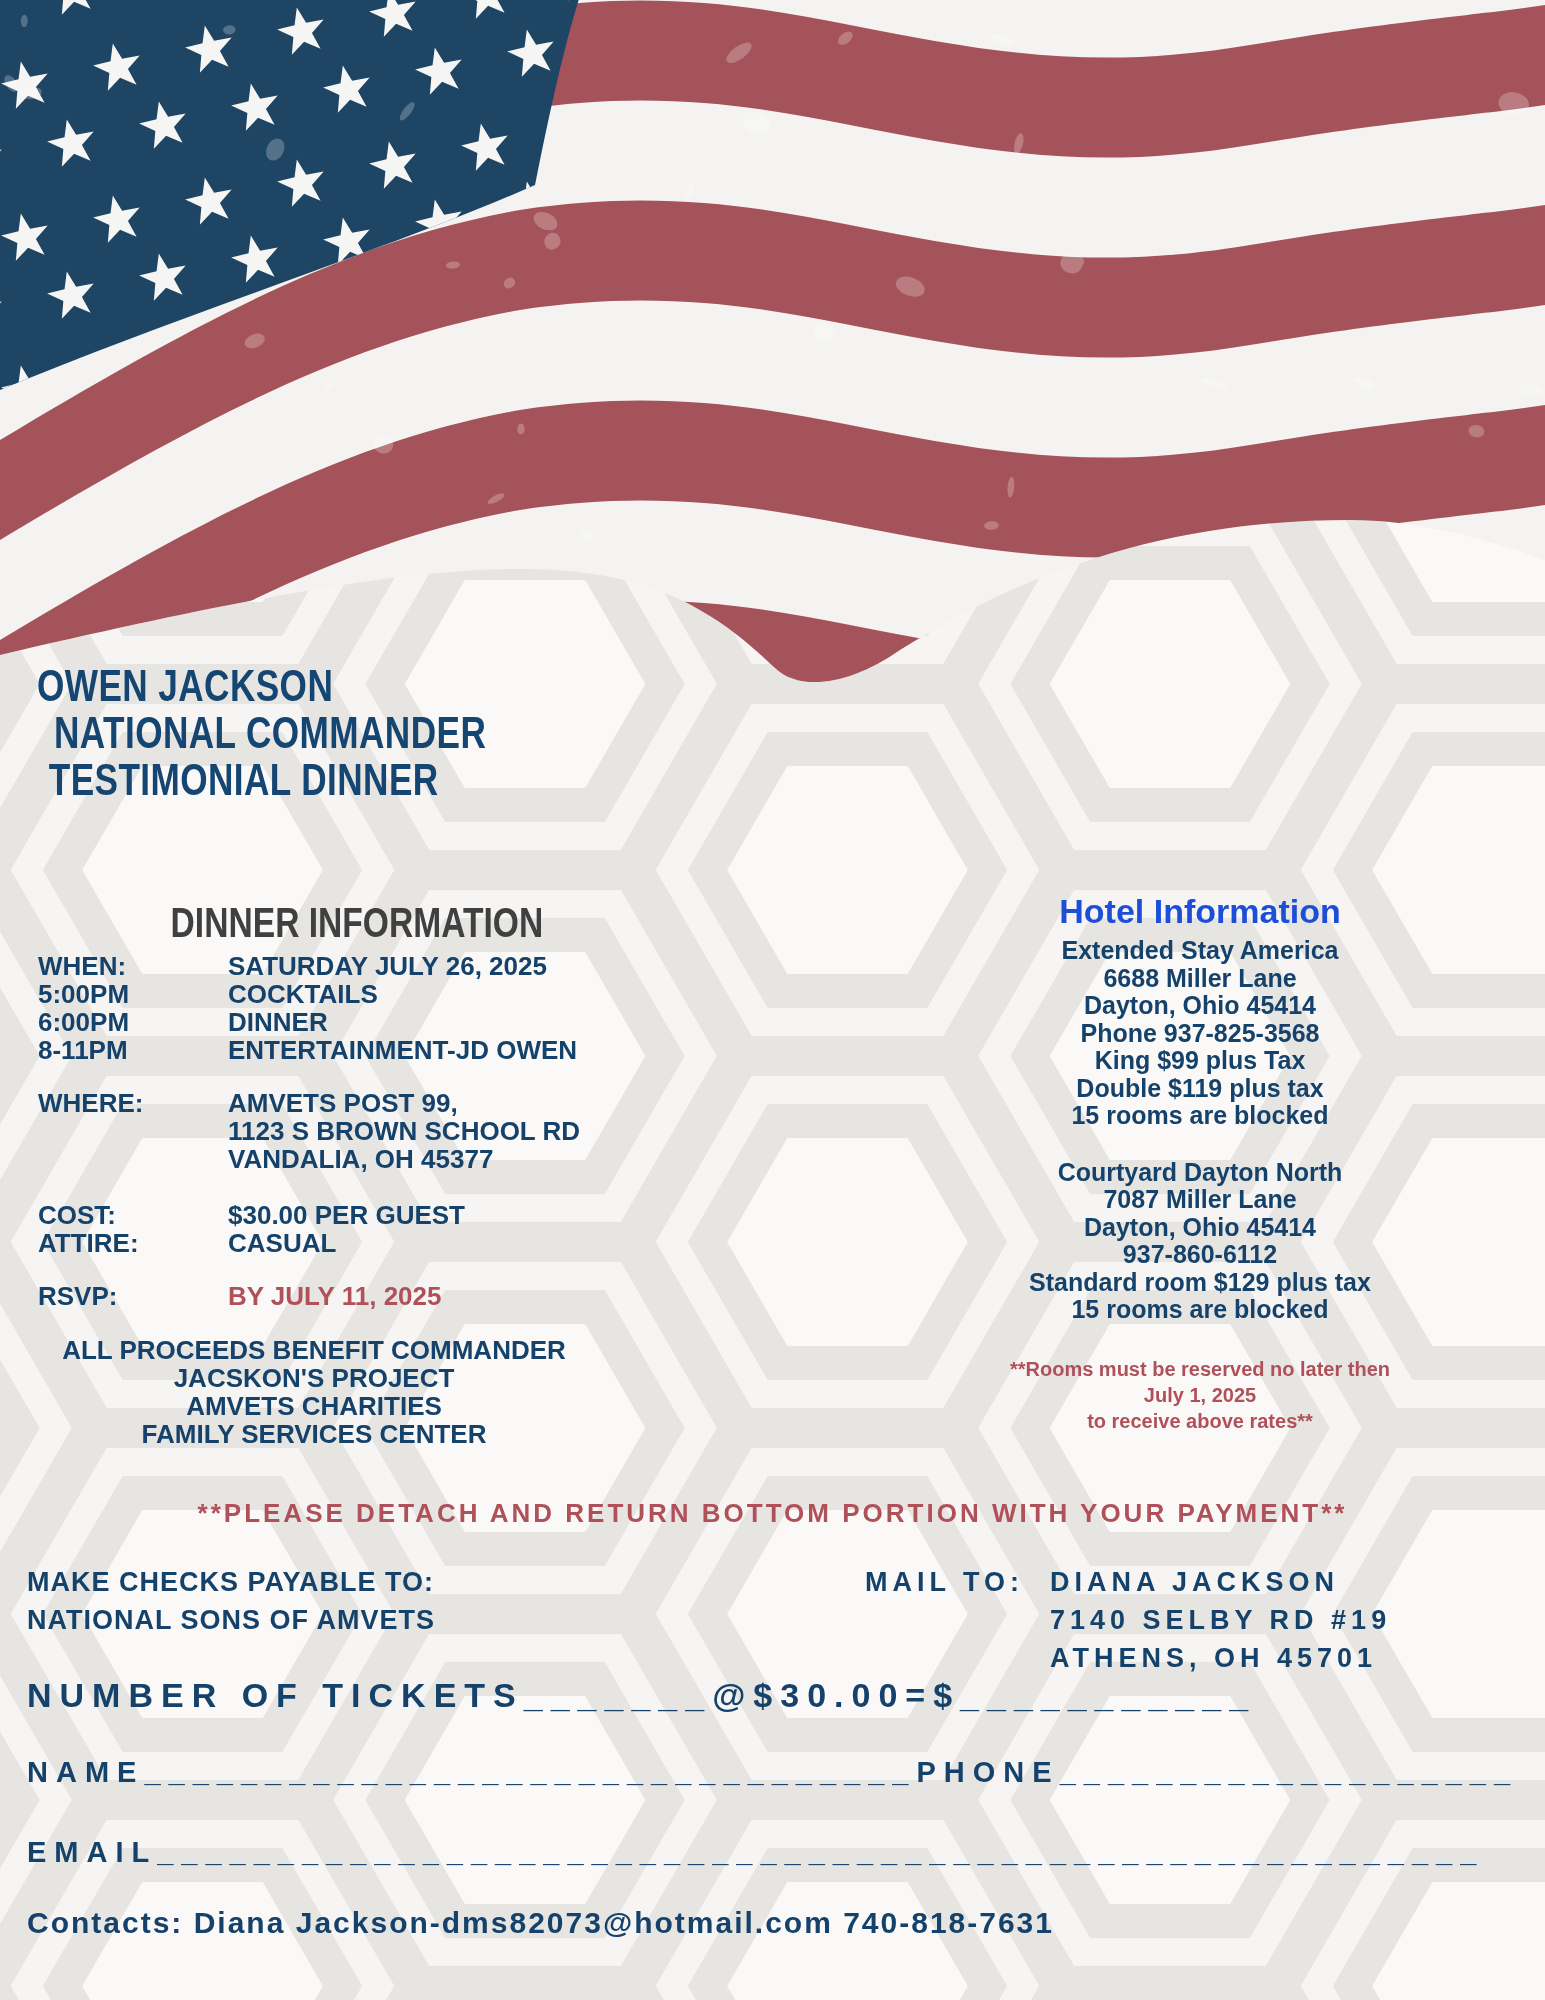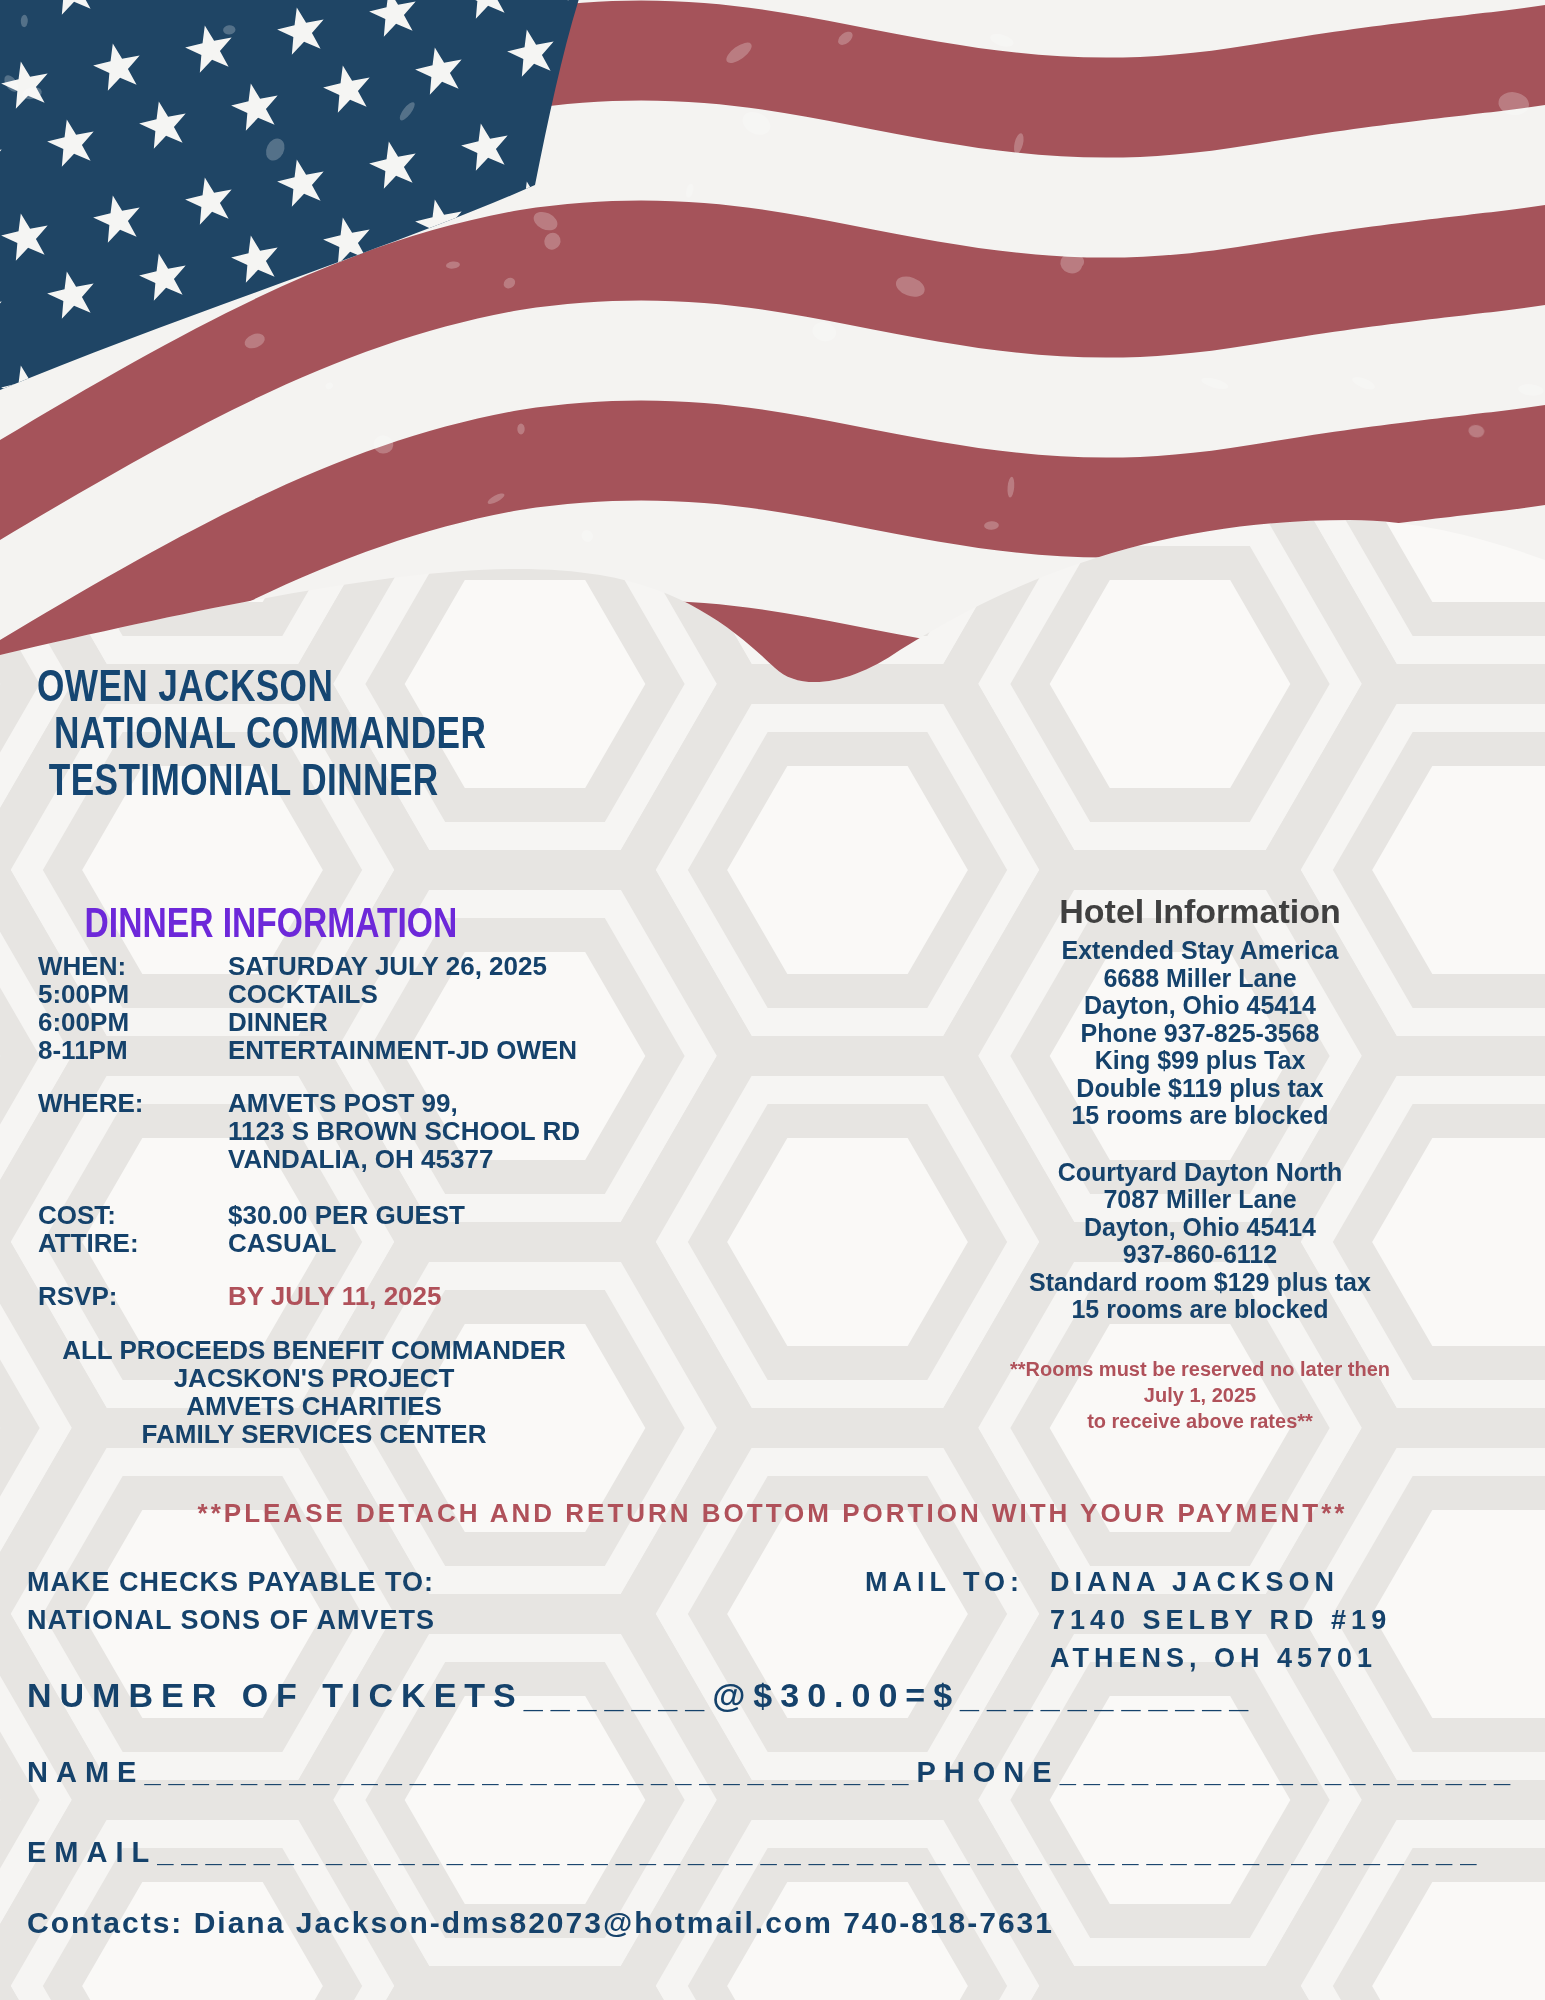--- a/index.html
+++ b/index.html
@@ -12,31 +12,31 @@
   .hexbg{position:absolute;inset:0;z-index:0;}
   .flag{position:absolute;top:0;left:0;z-index:1;display:block;}
   .content{position:absolute;inset:0;z-index:2;}
 
   .cx{display:inline-block;transform:scaleX(.8);transform-origin:50% 50%;white-space:nowrap;}
 
   .title{position:absolute;top:662px;left:0;right:0;
     font-size:44px;line-height:47px;color:#154672;letter-spacing:.5px;}
 
   .dinner{position:absolute;left:38px;top:902px;width:552px;}
-  .dinner h2{margin:0 0 8px 0;font-size:42px;line-height:42px;text-align:left;color:#6d28d9;}
+  .dinner h2{margin:0 0 8px 0;font-size:42px;line-height:42px;text-align:right;color:#404040;}
   .inforow{display:flex;font-size:26px;line-height:28px;margin:0;}
   .inforow .lab{width:142px;flex:0 0 142px;}
   .inforow .val{flex:1;white-space:pre-line;margin-left:48px;}
   .gap1{margin-top:25px;}
   .gap2{margin-top:28px;}
   .redtext{color:#b0515a;}
   .benefit{margin-top:26px;text-align:center;font-size:26px;line-height:28px;white-space:pre-line;}
 
   .hotel{position:absolute;left:950px;top:893px;width:500px;text-align:center;}
-  .hotel h2{margin:0 0 8px 0;font-size:34px;line-height:36px;color:#404040;}
+  .hotel h2{margin:0 0 8px 0;font-size:34px;line-height:36px;color:#1d4ed8;}
   .hlines{font-size:25px;line-height:27.5px;white-space:pre-line;}
   .hlines2{margin-top:29px;}
   .hnote{margin-top:32px;font-size:20px;line-height:26px;white-space:pre-line;color:#b0515a;}
 
   .detach{position:absolute;top:1498px;left:0;right:0;text-align:center;
     font-size:26px;letter-spacing:3px;color:#b0515a;white-space:nowrap;}
 
   .payable{position:absolute;left:27px;top:1563px;font-size:27px;line-height:38px;letter-spacing:1px;}
   .mailto{position:absolute;left:865px;top:1563px;font-size:27px;line-height:38px;letter-spacing:5px;
     display:grid;grid-template-columns:auto auto;column-gap:26px;}

